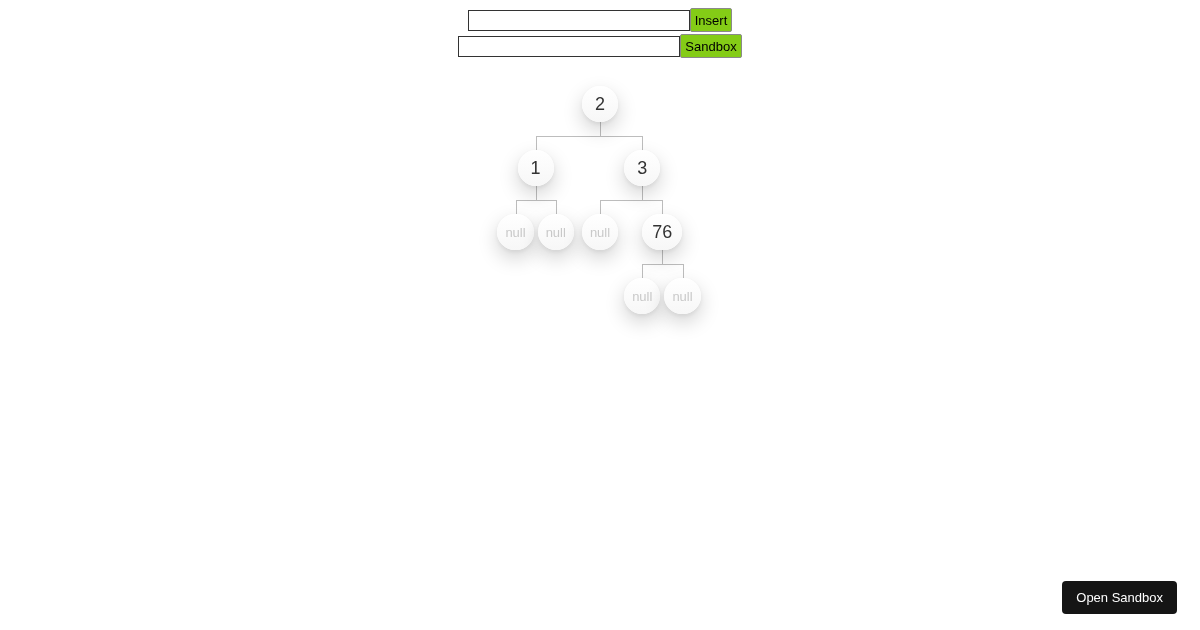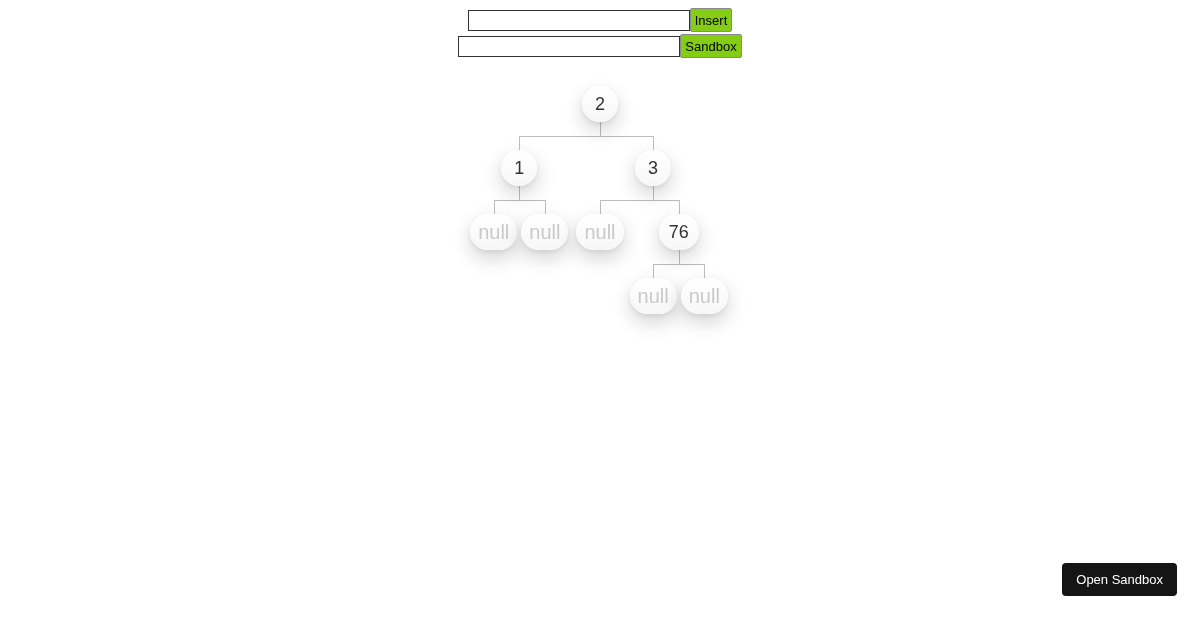--- a/index.html
+++ b/index.html
@@ -71,21 +71,21 @@
       align-items: center;
       justify-content: center;
       font-size: 18px;
       color: #333;
       padding: 0 10px;
       position: relative;
       z-index: 2;
     }
     .tree .node.null {
       color: #c9c9c9;
-      font-size: 20px;
+      font-size: 13px;
       padding: 0 8px;
     }
     
     .tree li .children {
       position: relative;
       margin-top: 28px;
     }
     .tree li .children::before {
       
       content: "";
@@ -120,21 +120,21 @@
     }
     .tree li .children > li:last-child::after {
       left: 0;
       right: 50%;
     }
     .tree li .children > li:only-child::after {
       display: none;
     }
     .open-sandbox {
       position: absolute;
-      bottom: 34px;
+      bottom: 16px;
       right: 23px;
       background: #151515;
       color: #fff;
       border: none;
       border-radius: 4px;
       padding: 9px 14px;
       font-size: 13px;
       cursor: pointer;
     }
   </style>

